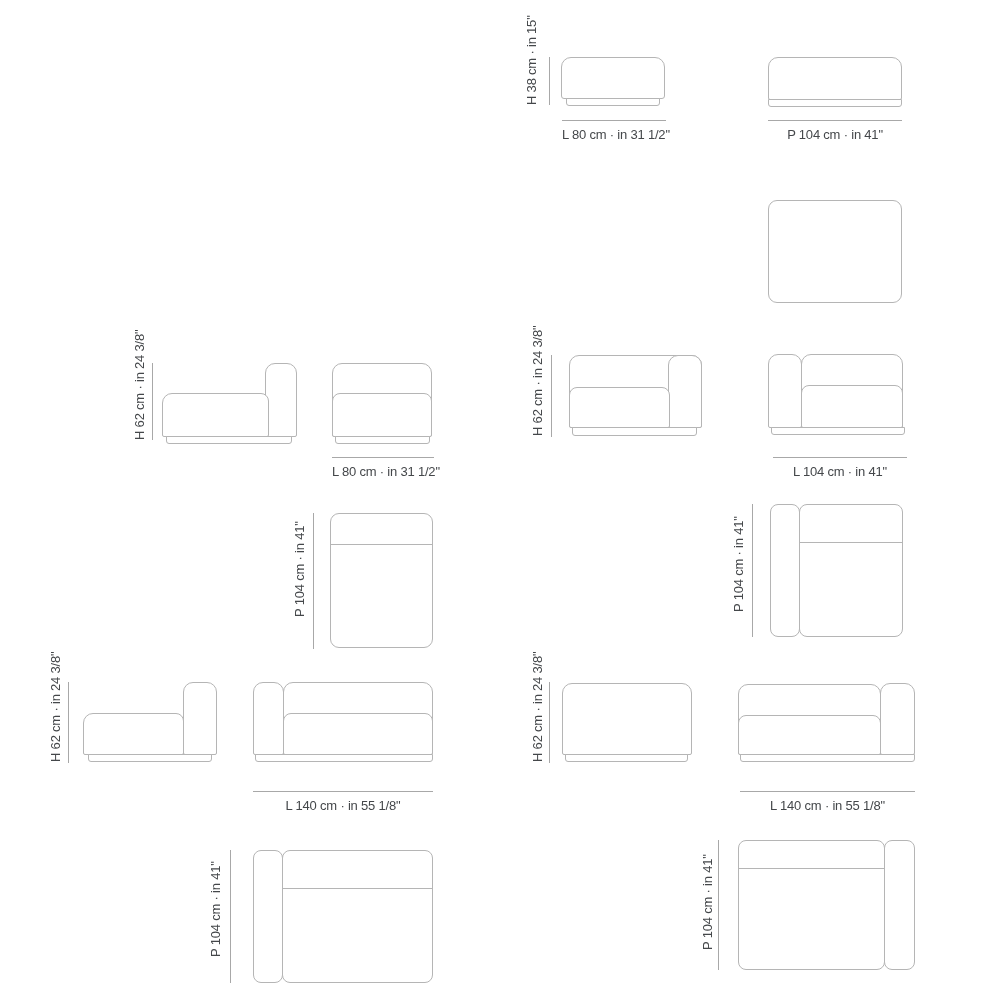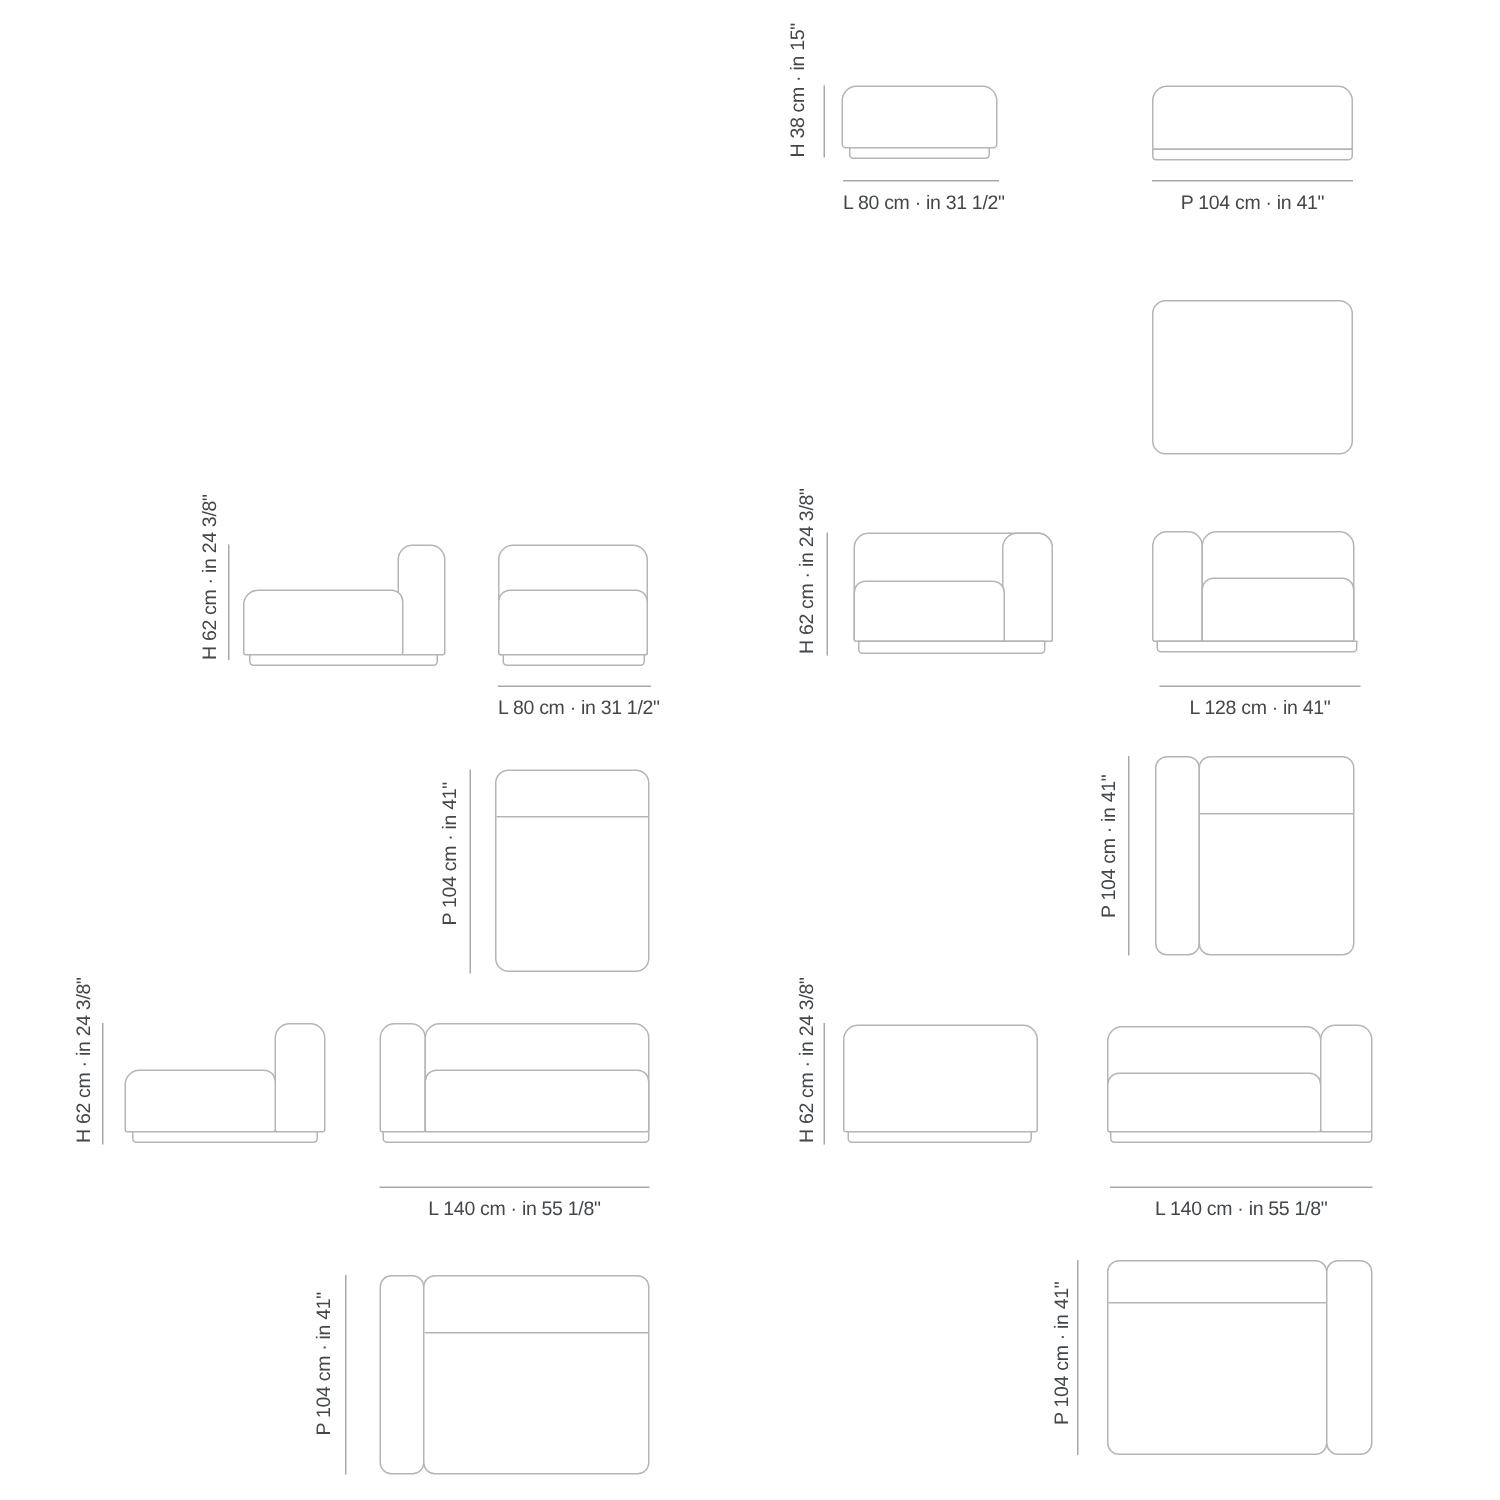--- a/index.html
+++ b/index.html
@@ -73,21 +73,21 @@
     <div class="sh" style="left:569px;top:355px;width:133px;height:73px;border-radius:10px 10px 2px 2px;"></div>
     <div class="sh" style="left:668px;top:355px;width:34px;height:73px;border-radius:10px 10px 2px 2px;"></div>
     <div class="sh" style="left:569px;top:387px;width:101px;height:41px;border-radius:8px 8px 2px 2px;"></div>
     <div class="sh" style="left:572px;top:427px;width:125px;height:9px;border-radius:0 0 3px 3px;"></div>
 
     <div class="sh" style="left:768px;top:354px;width:34px;height:74px;border-radius:10px 10px 2px 2px;"></div>
     <div class="sh" style="left:801px;top:354px;width:102px;height:74px;border-radius:10px 10px 2px 2px;"></div>
     <div class="sh" style="left:801px;top:385px;width:102px;height:43px;border-radius:8px 8px 2px 2px;"></div>
     <div class="sh" style="left:771px;top:427px;width:134px;height:8px;border-radius:0 0 3px 3px;"></div>
     <div class="dimh" style="left:773px;top:457px;width:134px;"></div>
-    <div class="hlabel" style="left:773px;top:463px;width:134px;">L 128 cm · in 41"</div>
+    <div class="hlabel" style="left:773px;top:463px;width:134px;">L 104 cm · in 41"</div>
 
     <div class="vlabel" style="left:730px;top:612px;">P 104 cm · in 41"</div>
     <div class="dimv" style="left:752px;top:504px;height:133px;"></div>
     <div class="sh" style="left:770px;top:504px;width:30px;height:133px;border-radius:8px;"></div>
     <div class="sh" style="left:799px;top:504px;width:104px;height:133px;border-radius:8px;"></div>
     <div class="hline" style="left:800px;top:542px;width:102px;"></div>
   </div>
 
   <div class="grp">
 

